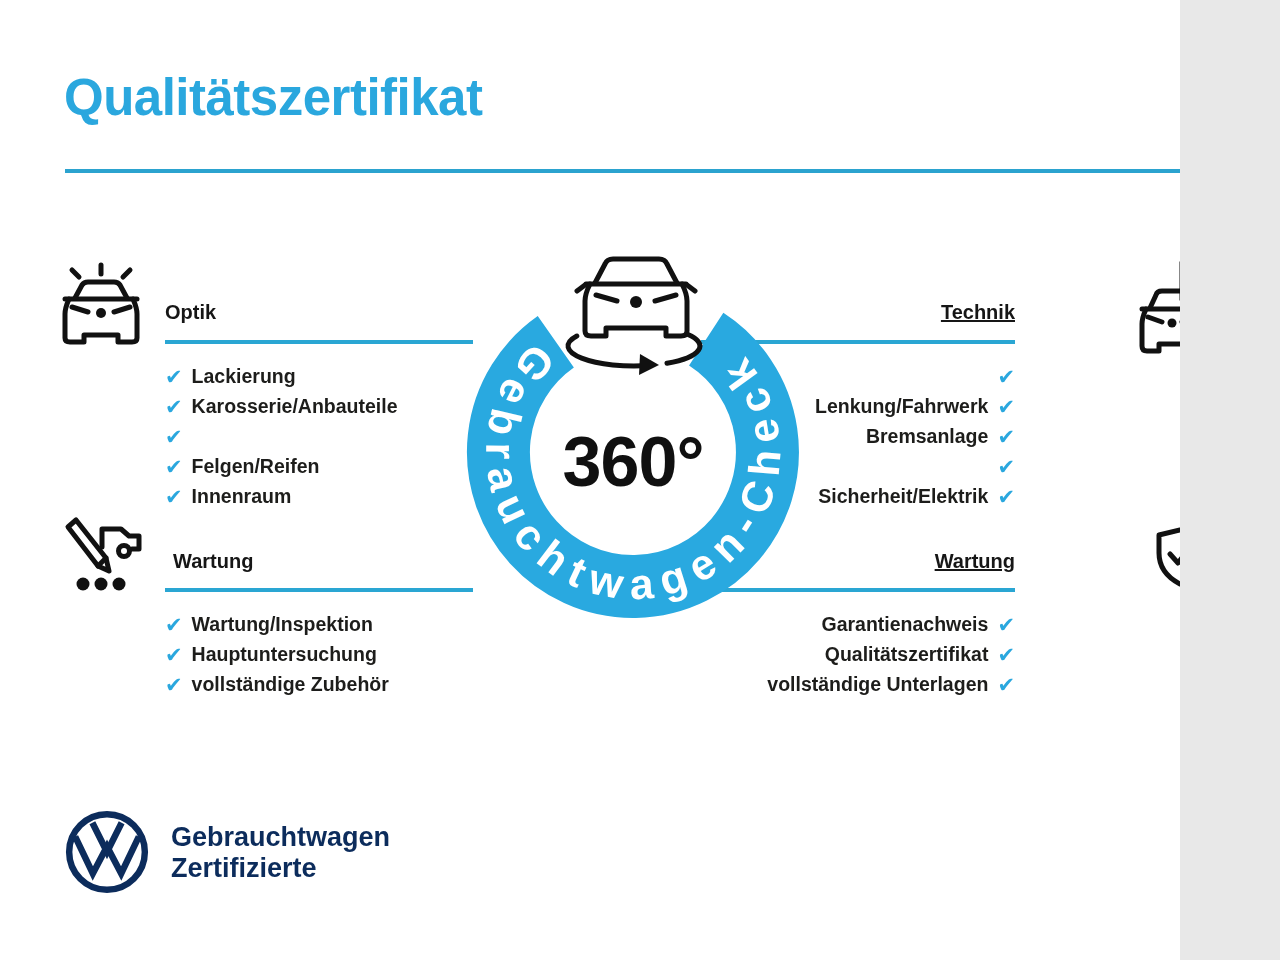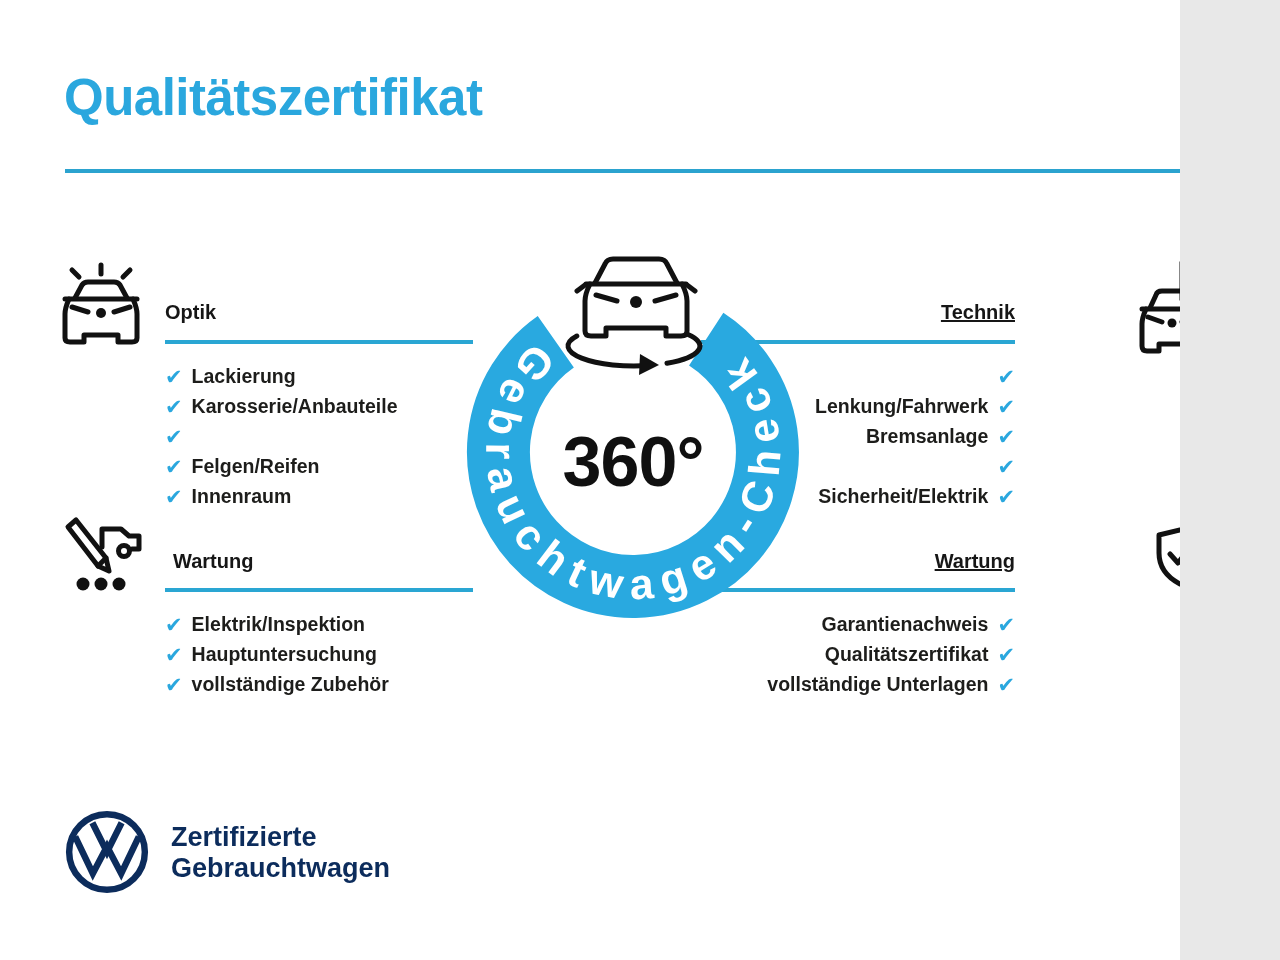--- a/index.html
+++ b/index.html
@@ -134,21 +134,21 @@
       <circle cx="25" cy="68" r="6.5" fill="#111"></circle>
       <circle cx="43" cy="68" r="6.5" fill="#111"></circle>
       <circle cx="61" cy="68" r="6.5" fill="#111"></circle>
     </svg>
   </div>
   <div class="section-heading heading-left" style="top:550px;margin-left:8px;">Wartung</div>
   <div class="section-rule rule-left" style="top:588px;"></div>
   <div class="checklist left" style="top:609px;">
       <div class="check-row left">
         <span class="check">✔</span>
-        <span>Elektrik/Inspektion</span>
+        <span>Wartung/Inspektion</span>
       </div>
       <div class="check-row left">
         <span class="check">✔</span>
         <span>Hauptuntersuchung</span>
       </div>
       <div class="check-row left">
         <span class="check">✔</span>
         <span>vollständige Zubehör</span>
       </div>
     </div>
@@ -209,17 +209,17 @@
   <div class="icon" style="left:64px;top:809px;">
     <svg width="86" height="86" viewBox="0 0 100 100">
       <g fill="none" stroke="#0C2C5C" stroke-width="7.5" stroke-linejoin="miter">
         <circle cx="50" cy="50" r="44"></circle>
         <path d="M13 32 L33.5 75 L50 43.5 L66.5 75 L87 32"></path>
         <path d="M33 16 L50 50 L67 16"></path>
       </g>
     </svg>
   </div>
   <div class="footer-text">
+    <div>Gebrauchtwagen</div>
     <div>Zertifizierte</div>
-    <div>Gebrauchtwagen</div>
   </div>
 
 </div>
 
 </body></html>

